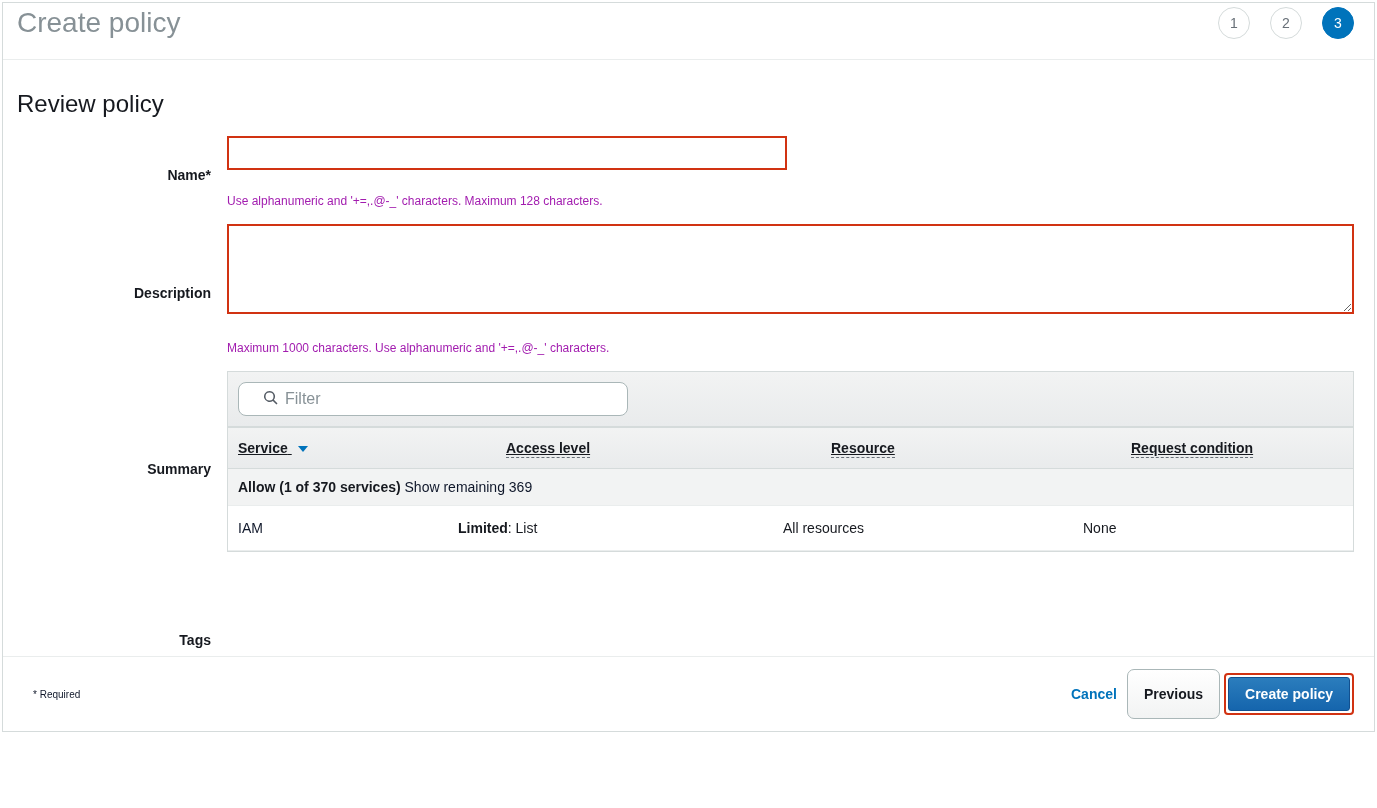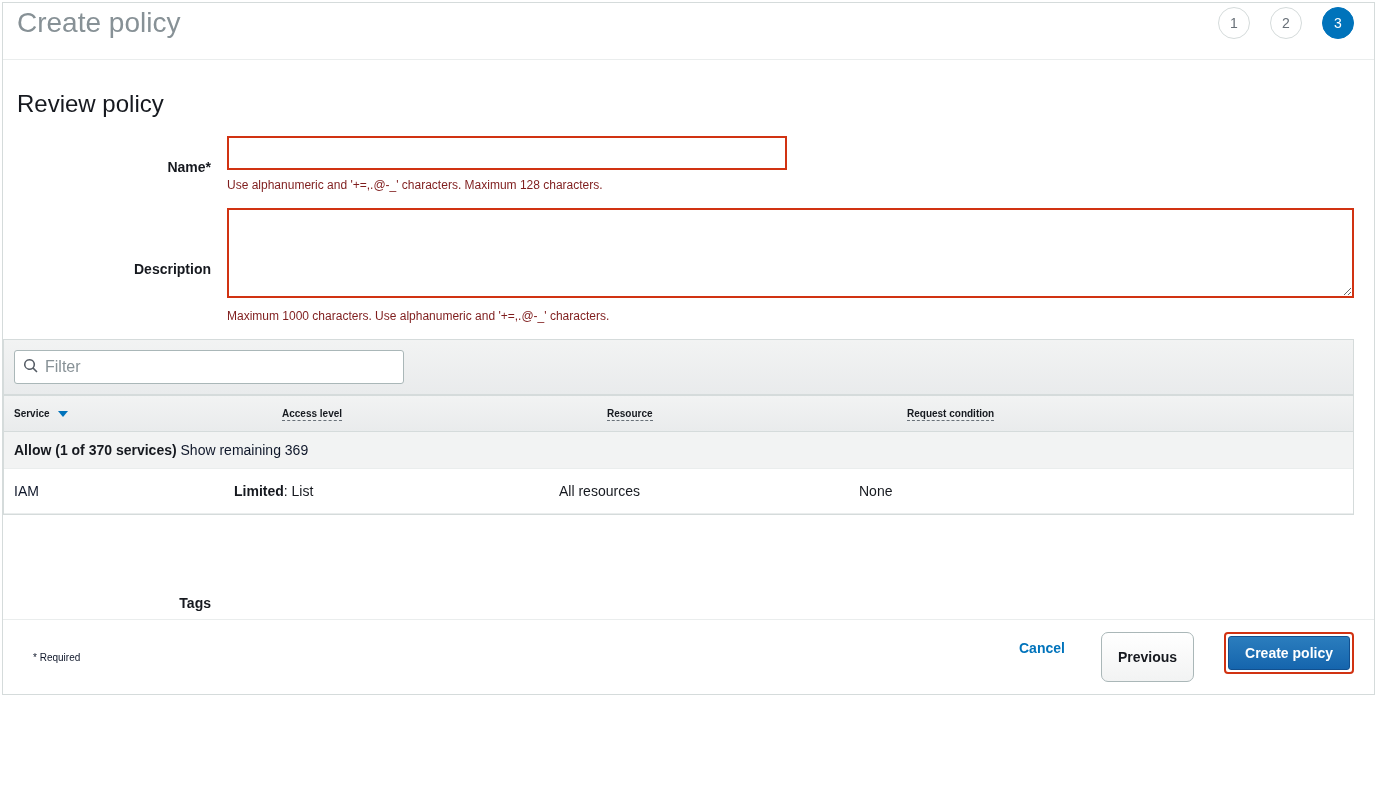--- a/index.html
+++ b/index.html
@@ -75,67 +75,68 @@
     padding: 6px 8px;
     font-size: 14px;
     border: 2px solid #d13212;
     outline: none;
     resize: both;
     background: #fff;
     font-family: inherit;
   }
   .hint {
     font-size: 12px;
-    color: #7f1d1d;
-    margin-top: 8px;
+    color: #a21caf;
+    margin-top: 24px;
   }
 
   
   .summary-box {
     flex: 1;
     border: 1px solid #d5dbdb;
   }
   .filter-bar {
     background: linear-gradient(to bottom, #f2f3f3, #e9ebec);
     border-bottom: 1px solid #d5dbdb;
     padding: 10px;
   }
   .filter-input-wrap {
     position: relative;
     width: 390px;
     background: #fff;
     border: 1px solid #aab7b8;
-    border-radius: 3px;
+    border-radius: 8px;
     height: 34px;
     display: flex;
     align-items: center;
-    padding: 0 8px;
+    padding: 0 24px;
   }
   .filter-input-wrap svg { width: 16px; height: 16px; fill: #545b64; }
   .filter-input {
     border: none;
     outline: none;
     font-size: 16px;
     padding-left: 6px;
     flex: 1;
     color: #545b64;
     background: transparent;
   }
   .filter-input::placeholder { color: #879196; }
   .summary-table { width: 100%; border-collapse: collapse; }
   .summary-table thead tr {
     background: linear-gradient(to bottom, #f2f3f3, #e9ebec);
   }
   .summary-table th {
     text-align: left;
     font-weight: 700;
-    font-size: 10px;
+    font-size: 14px;
     padding: 12px 10px;
     border-bottom: 1px solid #d5dbdb;
     border-top: 1px solid #d5dbdb;
+    text-decoration: underline;
   }
   .th-underline { border-bottom: 1px dashed #687078; padding-bottom: 1px; margin-left: 48px; }
   .sort-caret {
     display: inline-block;
     margin-left: 6px;
   }
   .sort-caret svg { width: 10px; height: 10px; fill: #0073bb; vertical-align: middle; }
   .allow-row td {
     background: #f2f3f3;
     padding: 10px;
@@ -186,21 +187,21 @@
 
   
   .footer-row {
     display: flex;
     align-items: center;
     justify-content: space-between;
     padding: 12px 20px 12px 30px;
     border-top: 1px solid #eaeded;
   }
   .required-note { font-size: 10px; color: #0f172a; }
-  .footer-actions { display: flex; align-items: flex-start; gap: 30px; }
+  .footer-actions { display: flex; align-items: center; gap: 4px; }
   .btn-link {
     background: none; border: none;
     color: #0073bb;
     font-weight: 700;
     font-size: 14px;
     cursor: pointer;
     padding: 8px 6px;
   }
   .btn-secondary {
     background: linear-gradient(to bottom, #fff, #f2f3f3);
@@ -260,20 +261,21 @@
 
     <div class="form-row">
       <div class="form-label">Description</div>
       <div class="form-field">
         <textarea class="desc-input" style=""></textarea>
         <div class="hint">Maximum 1000 characters. Use alphanumeric and '+=,.@-_' characters.</div>
       </div>
     </div>
 
     <div class="form-row summary-row">
+      <div class="form-label">Summary</div>
       <div class="summary-box">
         <div class="filter-bar">
           <div class="filter-input-wrap">
             <span>
               <svg viewBox="0 0 16 16">
                   <path d="M6.5 1a5.5 5.5 0 0 1 4.38 8.84l3.64 3.64-1.04 1.04-3.64-3.64A5.5 5.5 0 1 1 6.5 1zm0 1.5a4 4 0 1 0 0 8 4 4 0 0 0 0-8z"></path>
                 </svg>
             </span>
             <input class="filter-input" type="text" placeholder="Filter" style="">
           </div>

